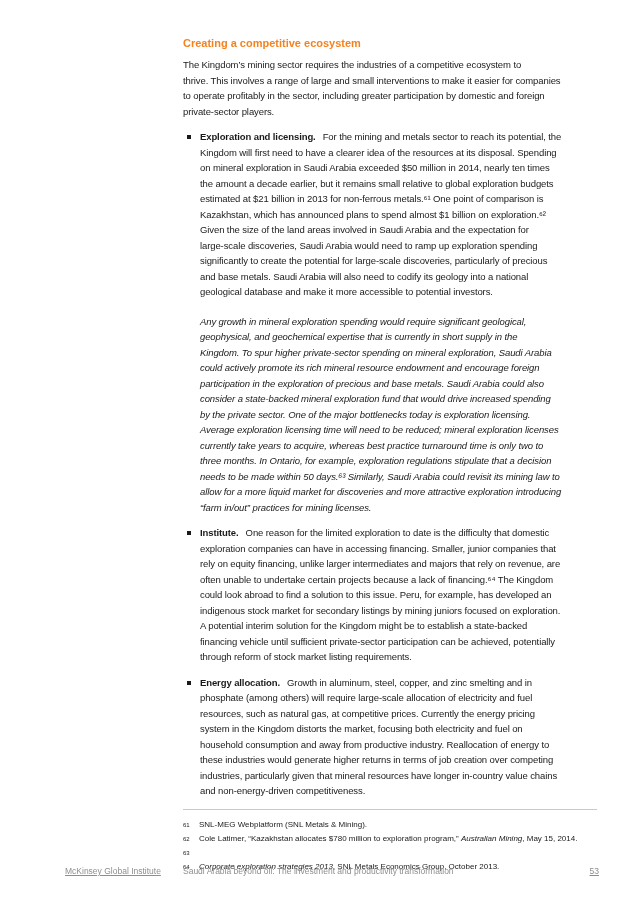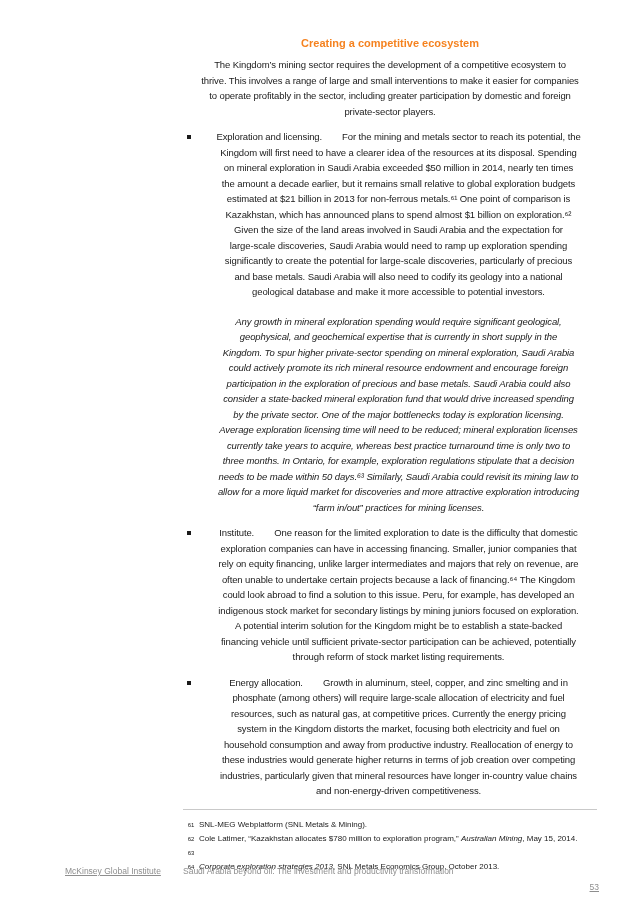--- a/index.html
+++ b/index.html
@@ -4,21 +4,20 @@
 <style>
   html, body { margin: 0; padding: 0; background: #ffffff; }
   .page {
     position: relative;
     width: 636px;
     height: 900px;
     background: #ffffff;
     font-family: "Liberation Sans", sans-serif;
     color: #1a1a1a;
     overflow: hidden;
-    text-align: center;
   }
   .content {
     position: absolute;
     left: 183px;
     top: 37px;
     width: 414px;
   }
   .section-heading {
     margin: 0 0 8px 0;
     font-size: 11px;
@@ -27,21 +26,21 @@
     letter-spacing: 0;
   }
   .body-par {
     margin: 0 0 10px 0;
     font-size: 9.5px;
     line-height: 15.5px;
     letter-spacing: -0.1px;
     color: #1a1a1a;
     white-space: pre-line;
   }
-  .lead { font-weight: normal; margin-right: 20px; }
+  .lead { font-weight: bold; margin-right: 7px; }
   ul.bullets { margin: 0; padding: 0; list-style: none; }
   li.bullet-item { display: flex; margin: 0 0 10px 0; }
   .bullet-marker {
     flex: none;
     width: 4px; height: 4px;
     background: #1a1a1a;
     margin: 6px 9px 0 4px;
   }
   .li-body { flex: 1; min-width: 0; }
   .li-body .body-par:last-child { margin-bottom: 0; }
@@ -67,31 +66,31 @@
   .fn-text em { font-style: italic; margin-top: 25px; }
   .page-footer {
     position: absolute;
     left: 0; top: 866px;
     width: 636px;
     font-size: 8.5px;
     color: #8e8e8e;
   }
   .f-inst  { position: absolute; left: 65px;  top: 0; text-decoration: underline; }
   .f-title { position: absolute; left: 183px; top: 0; }
-  .f-page  { position: absolute; right: 37px; top: 16px; text-decoration: underline; }
+  .f-page  { position: absolute; right: 37px; top: 0; text-decoration: underline; }
 </style>
 </head>
 <body>
 
 <div class="page">
   <main class="content">
 
     <h2 class="section-heading">Creating a competitive ecosystem</h2>
 
-    <p class="body-par">The Kingdom’s mining sector requires the development of a competitive ecosystem to
+    <p class="body-par">The Kingdom’s mining sector requires the industries of a competitive ecosystem to
 thrive. This involves a range of large and small interventions to make it easier for companies
 to operate profitably in the sector, including greater participation by domestic and foreign
 private-sector players.</p>
 
     <ul class="bullets">
 
       <li class="bullet-item">
         <span class="bullet-marker"></span>
         <div class="li-body">
           <p class="body-par"><strong class="lead">Exploration and licensing.</strong><span>For the mining and metals sector to reach its potential, the

